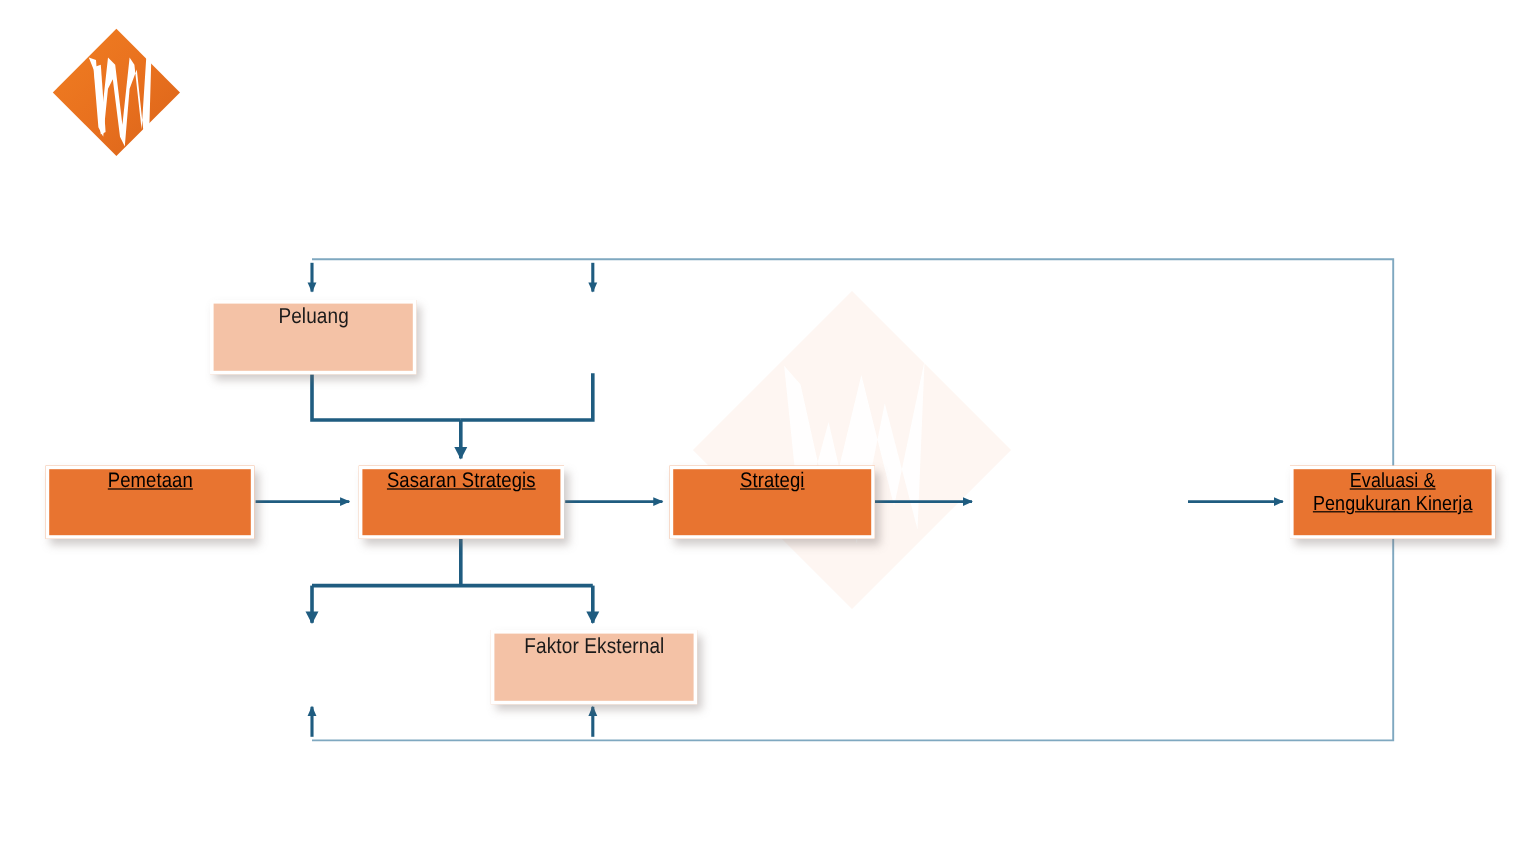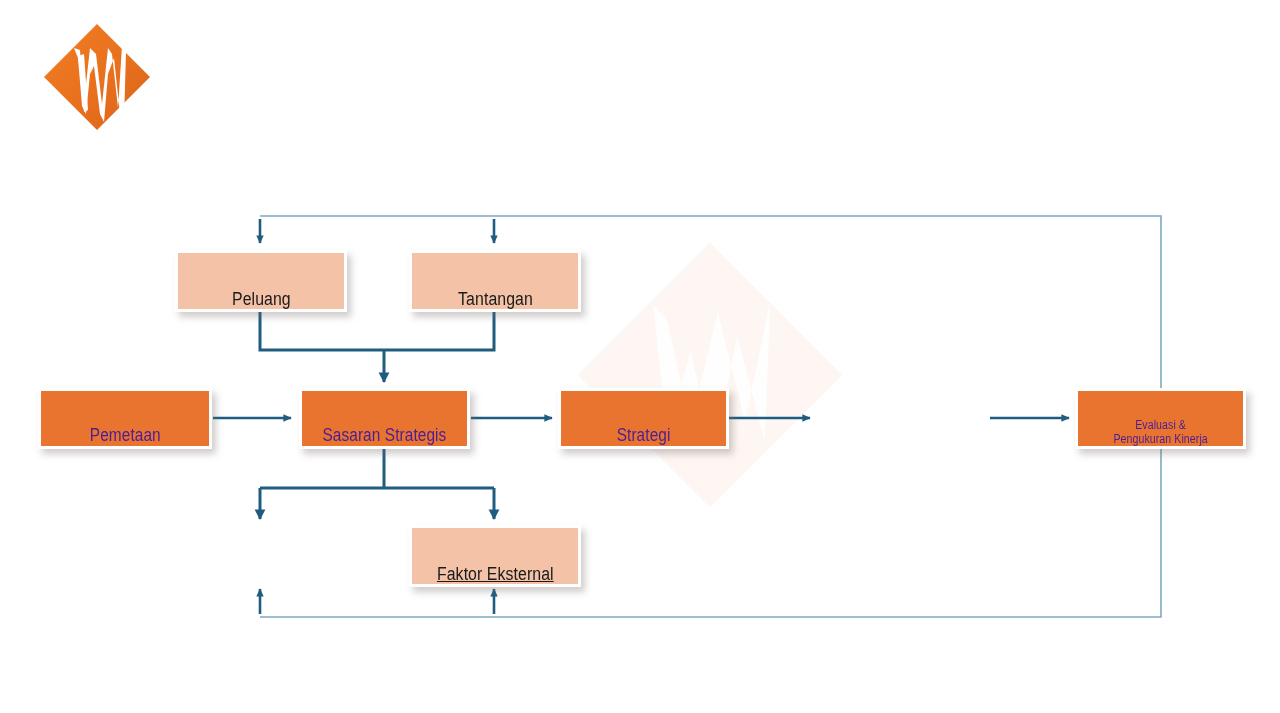--- a/index.html
+++ b/index.html
@@ -53,46 +53,47 @@
   }
 
   
   .node {
     position: absolute;
     z-index: 3;
     box-sizing: border-box;
     border: 3px solid #ffffff;
     box-shadow: 4px 5px 7px rgba(120, 110, 105, 0.35);
     display: flex;
-    align-items: flex-end;
+    align-items: flex-start;
     justify-content: center;
     text-align: center;
     line-height: 1.12;
     letter-spacing: 0.1px;
   }
   .node .lbl {
     display: block;
     padding: 0 6px;
     font-stretch: condensed;
     transform: scaleX(0.88);
   }
   .node.primary {
     background: #E87430;
-    color: #4c1d95;
+    color: #000000;
     font-size: 17.5px;
     font-weight: 400;
+    text-decoration: underline;
   }
   .node.secondary {
     background: #F4C2A6;
     color: #1a1a1a;
     font-size: 18px;
     font-weight: 400;
   }
   .node.tall-label {
-    font-size: 12px;
+    font-size: 17px;
   }
 </style>
 </head>
 <body>
 
 <div id="stage">
 
   <svg class="watermark" viewBox="0 0 290 560" preserveAspectRatio="none" aria-hidden="true">
     <g transform="translate(145,280) scale(1.95) translate(-72,-72)">
       <path d="M72 4 L140 72 L72 140 L4 72 Z" fill="#F7C8AE" opacity="0.55"></path>
@@ -161,23 +162,20 @@
     <g stroke="#1F5C80" stroke-width="2.6" fill="none">
       <line x1="260" y1="614" x2="260" y2="589" marker-end="url(#arrowDark)"></line>
       <line x1="494" y1="614" x2="494" y2="589" marker-end="url(#arrowDark)"></line>
     </g>
   </svg>
 
   <div class="node secondary" style="left:175px; top:250px; width:172px; height:62px;">
     <span class="lbl">Peluang</span>
   </div>
 
-  <div class="node secondary" style="left:409px; top:250px; width:172px; height:62px;">
-    <span class="lbl">Tantangan</span>
-  </div>
 
   <div class="node primary" style="left:38px; top:388px; width:174px; height:61px;">
     <span class="lbl">Pemetaan</span>
   </div>
 
   <div class="node primary" style="left:558px; top:388px; width:171px; height:61px;">
     <span class="lbl">Strategi</span>
   </div>
 
   <div class="node primary" style="left:299px; top:388px; width:171px; height:61px;">
@@ -186,17 +184,17 @@
 
 
   <div class="node primary tall-label" style="left:1075px; top:388px; width:171px; height:61px;">
     <span class="lbl">
       <span>Evaluasi &amp;</span><br>
       <span>Pengukuran Kinerja</span>
     </span>
   </div>
 
 
-  <div class="node secondary" style="left:409px; top:525px; width:172px; height:62px;text-decoration:underline;">
+  <div class="node secondary" style="left:409px; top:525px; width:172px; height:62px;">
     <span class="lbl">Faktor Eksternal</span>
   </div>
 
 </div>
 
 </body></html>

